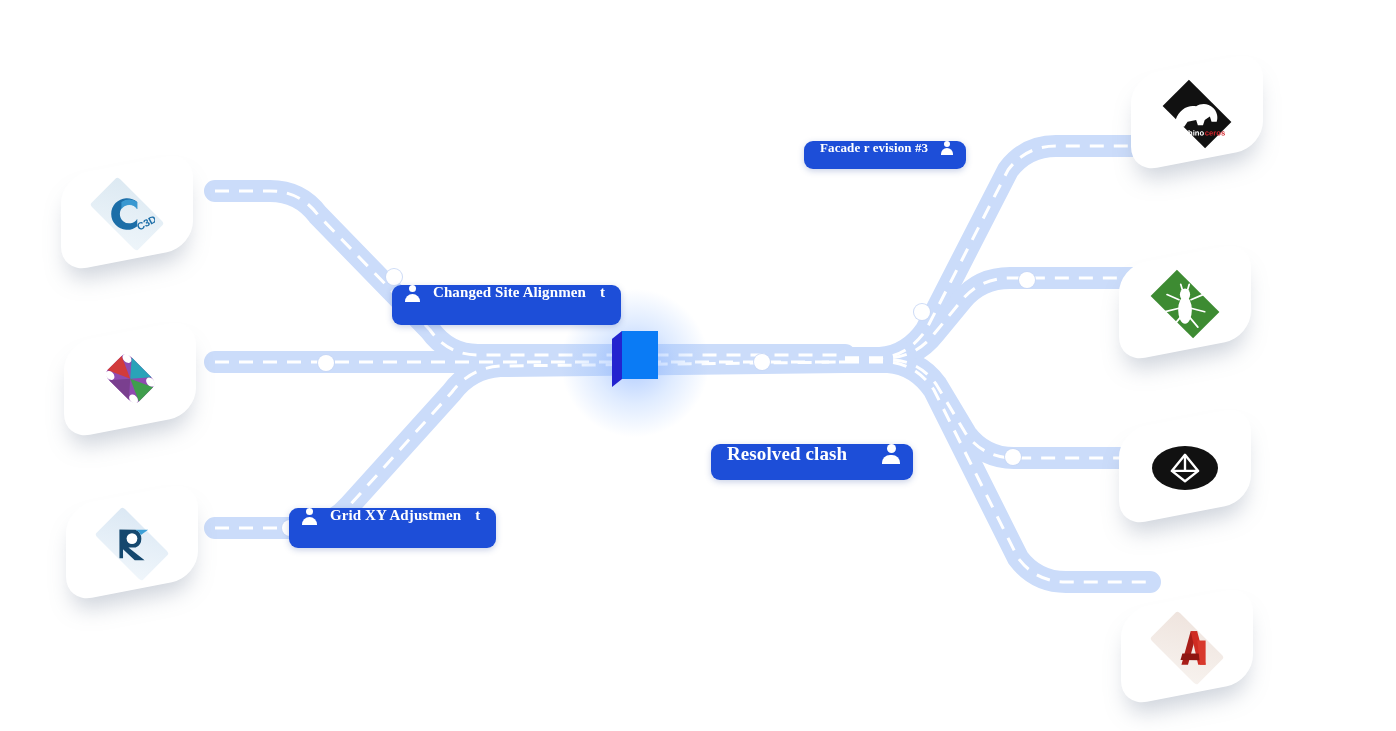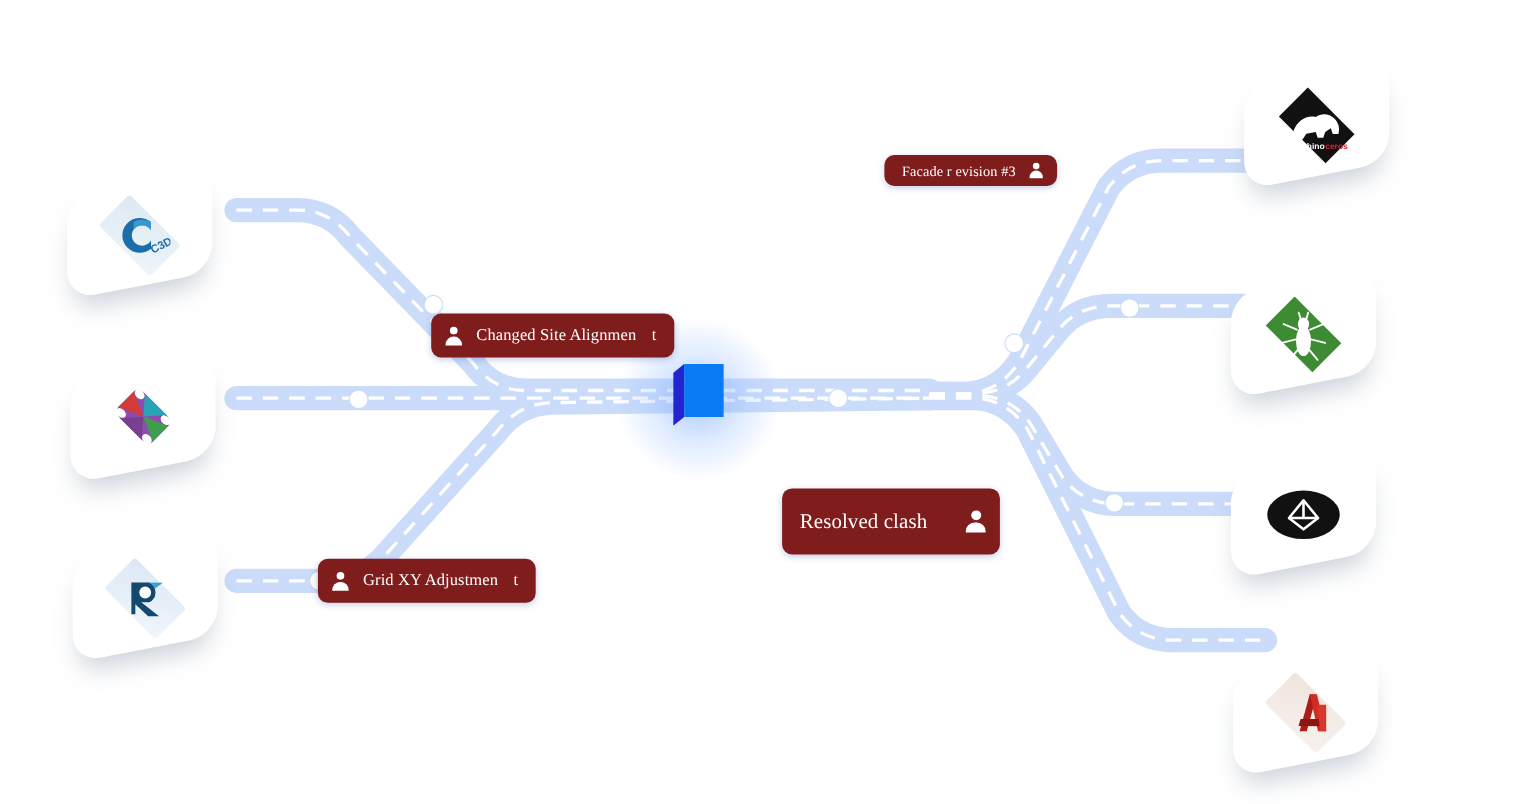--- a/index.html
+++ b/index.html
@@ -83,27 +83,27 @@
     display:flex; align-items:center; justify-content:center;
     position: relative;
   }
   .sq-soft > * { transform: scaleY(1.66) rotate(-45deg); }
 
   
   .badge {
     position: absolute;
     height: 40px;
     border-radius: 9px;
-    background: #7f1d1d;
+    background: #1d4ed8;
     color: #ffffff;
     display: flex;
-    align-items: center;
     box-sizing: border-box;
     white-space: nowrap;
     box-shadow: 0 2px 6px rgba(40,70,160,0.25);
+    font-weight: bold;
   }
   .badge.lefticon { padding: 0 16px 0 12px; }
   .badge.righticon { padding: 0 12px 0 16px; }
   .badge .txt {
     font-family: "Liberation Serif", serif;
     font-size: 15px;
     letter-spacing: 0.1px;
     line-height: 1;
   }
   .badge.big .txt { font-size: 19px; }
@@ -362,21 +362,21 @@
 
   <div class="badge righticon small" style="left:804px; top:141px; height:28px;">
     <span class="txt">Facade r  evision #3</span>
     <div class="gapR"></div>
     <div class="person" style="width:14px;height:14px;">
       <div class="head" style="left:4px;width:6px;height:6px;"></div>
       <div class="body" style="left:1px;top:7px;width:12px;height:7px;"></div>
     </div>
   </div>
 
-  <div class="badge righticon big" style="left:711px; top:444px; height:60px;">
+  <div class="badge righticon big" style="left:711px; top:444px; height:36px;">
     <span class="txt">Resolved clash</span>
     <div class="gapR" style="width:34px;"></div>
     <div class="person" style="width:20px;height:20px;">
       <div class="head" style="left:6px;width:9px;height:9px;"></div>
       <div class="body" style="left:1px;top:11px;width:18px;height:9px;"></div>
     </div>
   </div>
 
 </div>
 

